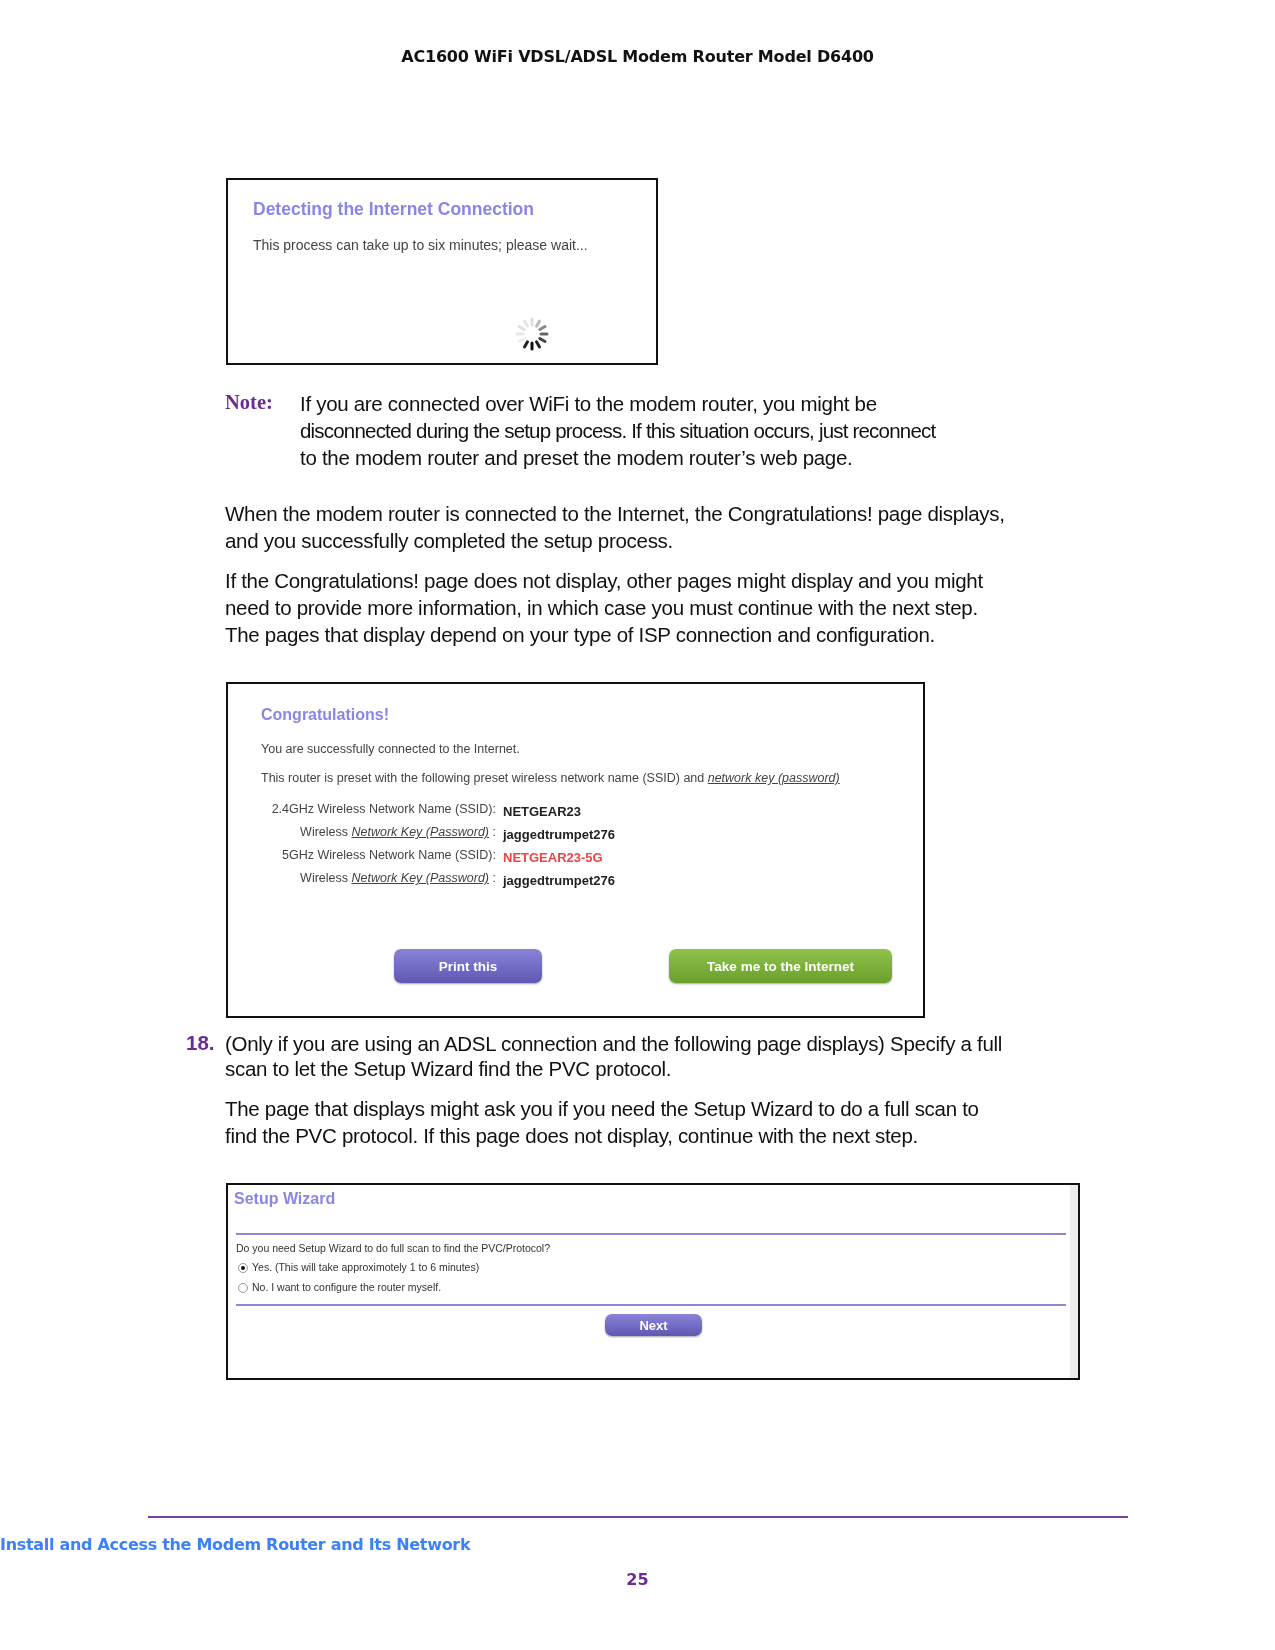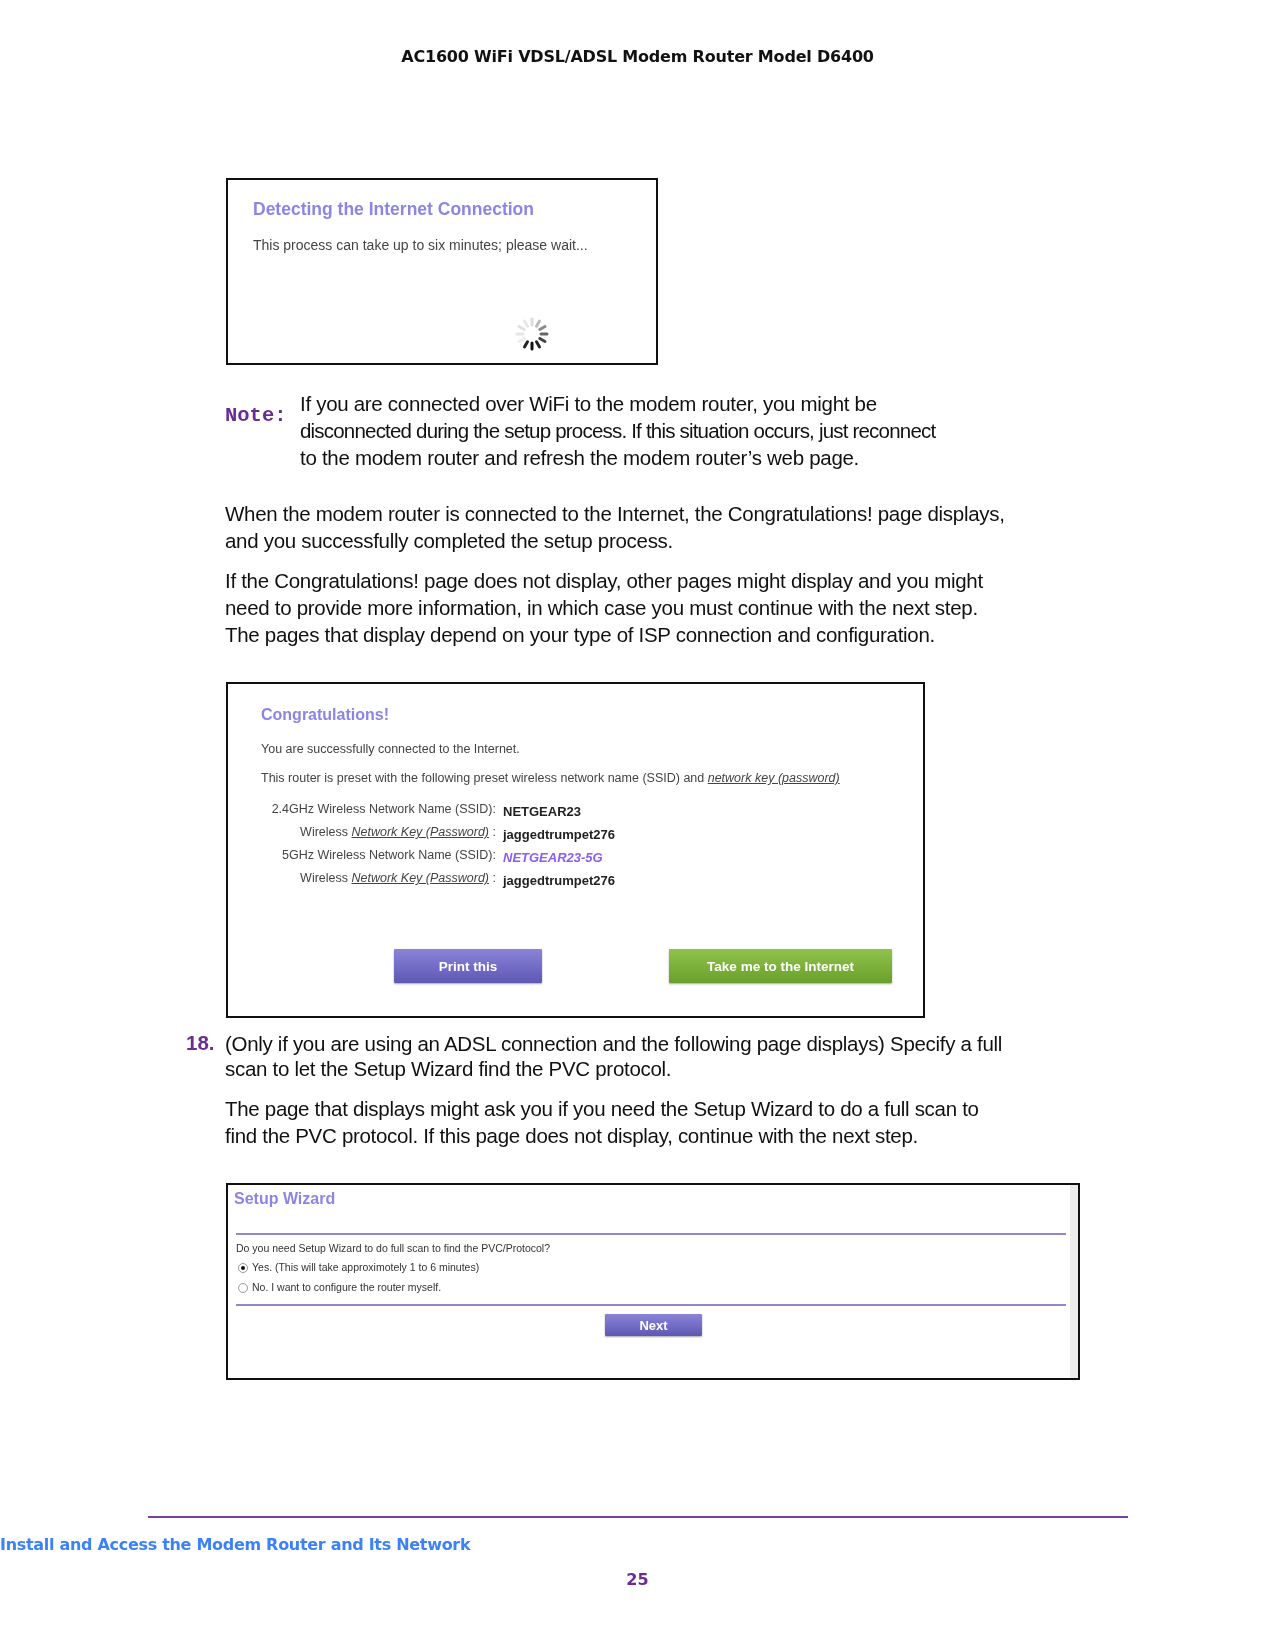--- a/index.html
+++ b/index.html
@@ -3,24 +3,24 @@
 <meta charset="utf-8">
 <style>
   html,body{margin:0;padding:0;background:#fff;}
   body{width:1275px;height:1650px;position:relative;overflow:hidden;font-family:"Liberation Sans",sans-serif;color:#111;}
   .abs{position:absolute;}
   .hdr{left:0;width:1275px;top:47px;text-align:center;font-family:"DejaVu Sans",sans-serif;font-weight:bold;font-size:16px;color:#111;letter-spacing:-0.2px;}
   .shot{position:absolute;border:2px solid #111;background:#fff;box-sizing:border-box;}
   .ui-title{position:absolute;font-family:"Liberation Sans",sans-serif;font-weight:bold;color:#8a85e6;}
   .ui-text{position:absolute;font-family:"Liberation Sans",sans-serif;color:#444;white-space:nowrap;}
   .body-text{position:absolute;font-family:"Liberation Sans",sans-serif;font-size:20.5px;line-height:27px;color:#111;white-space:nowrap;letter-spacing:-0.3px;}
-  .note-label{position:absolute;font-family:Liberation Mono, monospace;font-weight:bold;font-size:20.5px;color:#6b2c91;margin-top:13px;}
+  .note-label{position:absolute;font-family:Liberation Serif, serif;font-weight:bold;font-size:20.5px;color:#6b2c91;}
   .step-num{position:absolute;font-family:"Liberation Sans",sans-serif;font-weight:bold;font-size:20.5px;color:#6b2c91;}
   .u{text-decoration:underline;font-style:italic;}
-  .btn{position:absolute;border-radius:1px;color:#fff;font-weight:bold;font-family:"Liberation Sans",sans-serif;display:flex;align-items:center;justify-content:center;box-shadow:0 1px 2px rgba(0,0,0,.35);}
+  .btn{position:absolute;border-radius:7px;color:#fff;font-weight:bold;font-family:"Liberation Sans",sans-serif;display:flex;align-items:center;justify-content:center;box-shadow:0 1px 2px rgba(0,0,0,.35);}
   .btn-purple{background:linear-gradient(#8a83d8,#5f58b4);}
   .btn-green{background:linear-gradient(#8fc34a,#6a9f2c);}
   .sw-line{position:absolute;height:2px;background:#8f88d0;}
   .radio{position:absolute;width:10px;height:10px;border:1px solid #999;border-radius:50%;background:#fff;box-sizing:border-box;}
   .radio.on::after{content:"";position:absolute;left:2px;top:2px;width:4px;height:4px;border-radius:50%;background:#111;}
   .footer-rule{position:absolute;left:148px;width:980px;top:1516px;height:2px;background:#7b3fa0;}
   .footer-title{position:absolute;left:0;width:1275px;top:1535px;text-align:left;font-family:"DejaVu Sans",sans-serif;font-weight:bold;font-size:16px;color:#3b82f6;letter-spacing:-0.3px;}
   .page-num{position:absolute;left:0;width:1275px;top:1570px;text-align:center;font-family:"DejaVu Sans",sans-serif;font-weight:bold;font-size:16px;color:#6b2c91;}
 </style>
 </head>
@@ -45,21 +45,21 @@
       <line x1="5" y1="20" x2="11" y2="20" stroke="#e6e6e6"></line>
       <line x1="7" y1="12.5" x2="12.2" y2="15.5" stroke="#e0e0e0"></line>
       <line x1="12.5" y1="7" x2="15.5" y2="12.2" stroke="#e6e6e6"></line>
     </g>
   </svg>
 </div>
 
 <div class="note-label" style="left:225px;top:391px;">Note:</div>
 <div class="body-text" style="left:300px;top:390px;">If you are connected over WiFi to the modem router, you might be</div>
 <div class="body-text" style="left:300px;top:417px;letter-spacing:-0.8px;">disconnected during the setup process. If this situation occurs, just reconnect</div>
-<div class="body-text" style="left:300px;top:444px;">to the modem router and refresh the modem router’s web page.</div>
+<div class="body-text" style="left:300px;top:444px;">to the modem router and preset the modem router’s web page.</div>
 
 <div class="body-text" style="left:225px;top:500px;">When the modem router is connected to the Internet, the Congratulations! page displays,</div>
 <div class="body-text" style="left:225px;top:527px;">and you successfully completed the setup process.</div>
 <div class="body-text" style="left:225px;top:567px;">If the Congratulations! page does not display, other pages might display and you might</div>
 <div class="body-text" style="left:225px;top:594px;">need to provide more information, in which case you must continue with the next step.</div>
 <div class="body-text" style="left:225px;top:621px;">The pages that display depend on your type of ISP connection and configuration.</div>
 
 <div class="shot" style="left:226px;top:682px;width:699px;height:336px;">
   <div class="ui-title" style="left:33px;top:22px;font-size:16px;">Congratulations!</div>
   <div class="ui-text" style="left:33px;top:58px;font-size:12.5px;">You are successfully connected to the Internet.</div>
@@ -73,21 +73,21 @@
   <div class="ui-text" style="left:275px;top:120px;font-size:13px;font-weight:bold;color:#222;">NETGEAR23</div>
 
   <div class="ui-text" style="right:427px;top:141px;font-size:12.5px;">
     <span>Wireless </span><span class="u">Network Key (Password)</span><span> :</span>
   </div>
   <div class="ui-text" style="left:275px;top:143px;font-size:13px;font-weight:bold;color:#222;">jaggedtrumpet276</div>
 
   <div class="ui-text" style="right:427px;top:164px;font-size:12.5px;">
     <span>5GHz Wireless Network Name (SSID)</span><span>:</span>
   </div>
-  <div class="ui-text" style="left:275px;top:166px;font-size:13px;font-weight:bold;color:#8b5cf6;font-style:italic;">NETGEAR23-5G</div>
+  <div class="ui-text" style="left:275px;top:166px;font-size:13px;font-weight:bold;color:#ef4444;">NETGEAR23-5G</div>
 
   <div class="ui-text" style="right:427px;top:187px;font-size:12.5px;">
     <span>Wireless </span><span class="u">Network Key (Password)</span><span> :</span>
   </div>
   <div class="ui-text" style="left:275px;top:189px;font-size:13px;font-weight:bold;color:#222;">jaggedtrumpet276</div>
 
   <div class="btn btn-purple" style="left:166px;top:265px;width:148px;height:34px;font-size:13.5px;">Print this</div>
   <div class="btn btn-green" style="left:441px;top:265px;width:223px;height:34px;font-size:13.5px;text-align:center;">Take me to the Internet</div>
 </div>
 

